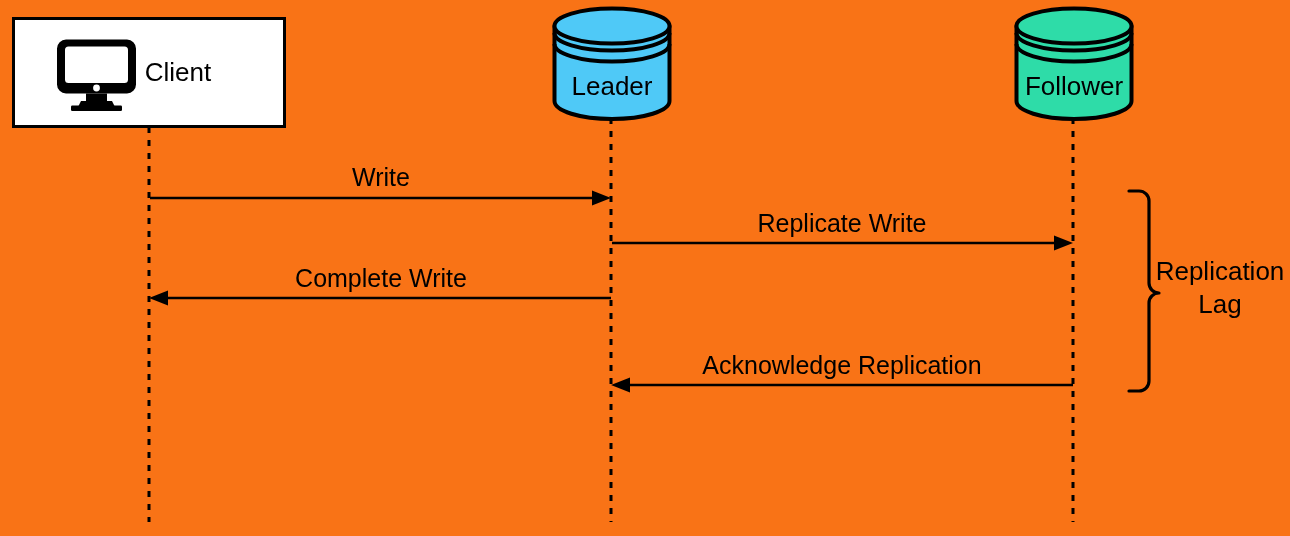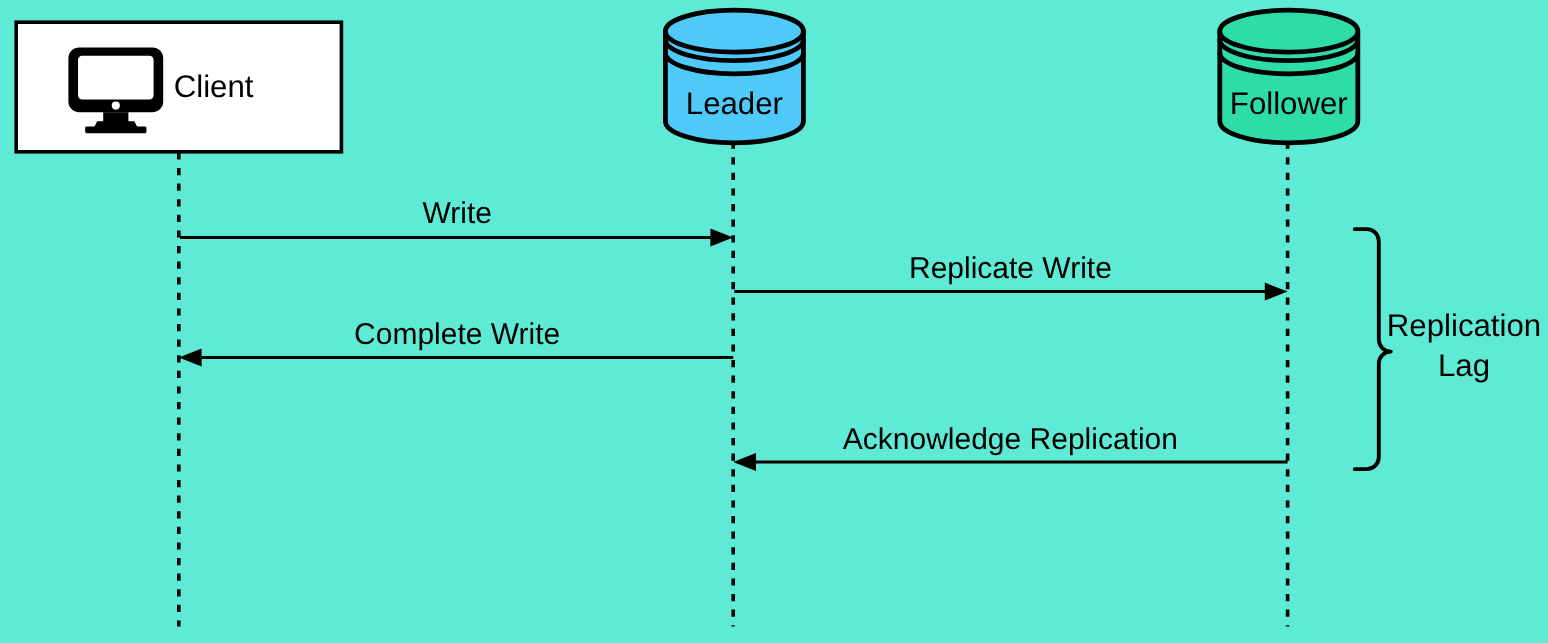--- a/index.html
+++ b/index.html
@@ -7,21 +7,21 @@
     padding: 0;
     background: #ffffff;
   }
   body {
     font-family: "Liberation Sans", sans-serif;
   }
   #canvas {
     position: relative;
     width: 1290px;
     height: 536px;
-    background: #5eead4;
+    background: #f97316;
     overflow: hidden;
   }
   svg.diagram {
     position: absolute;
     left: 0;
     top: 0;
     width: 1290px;
     height: 536px;
   }
   .lbl {

